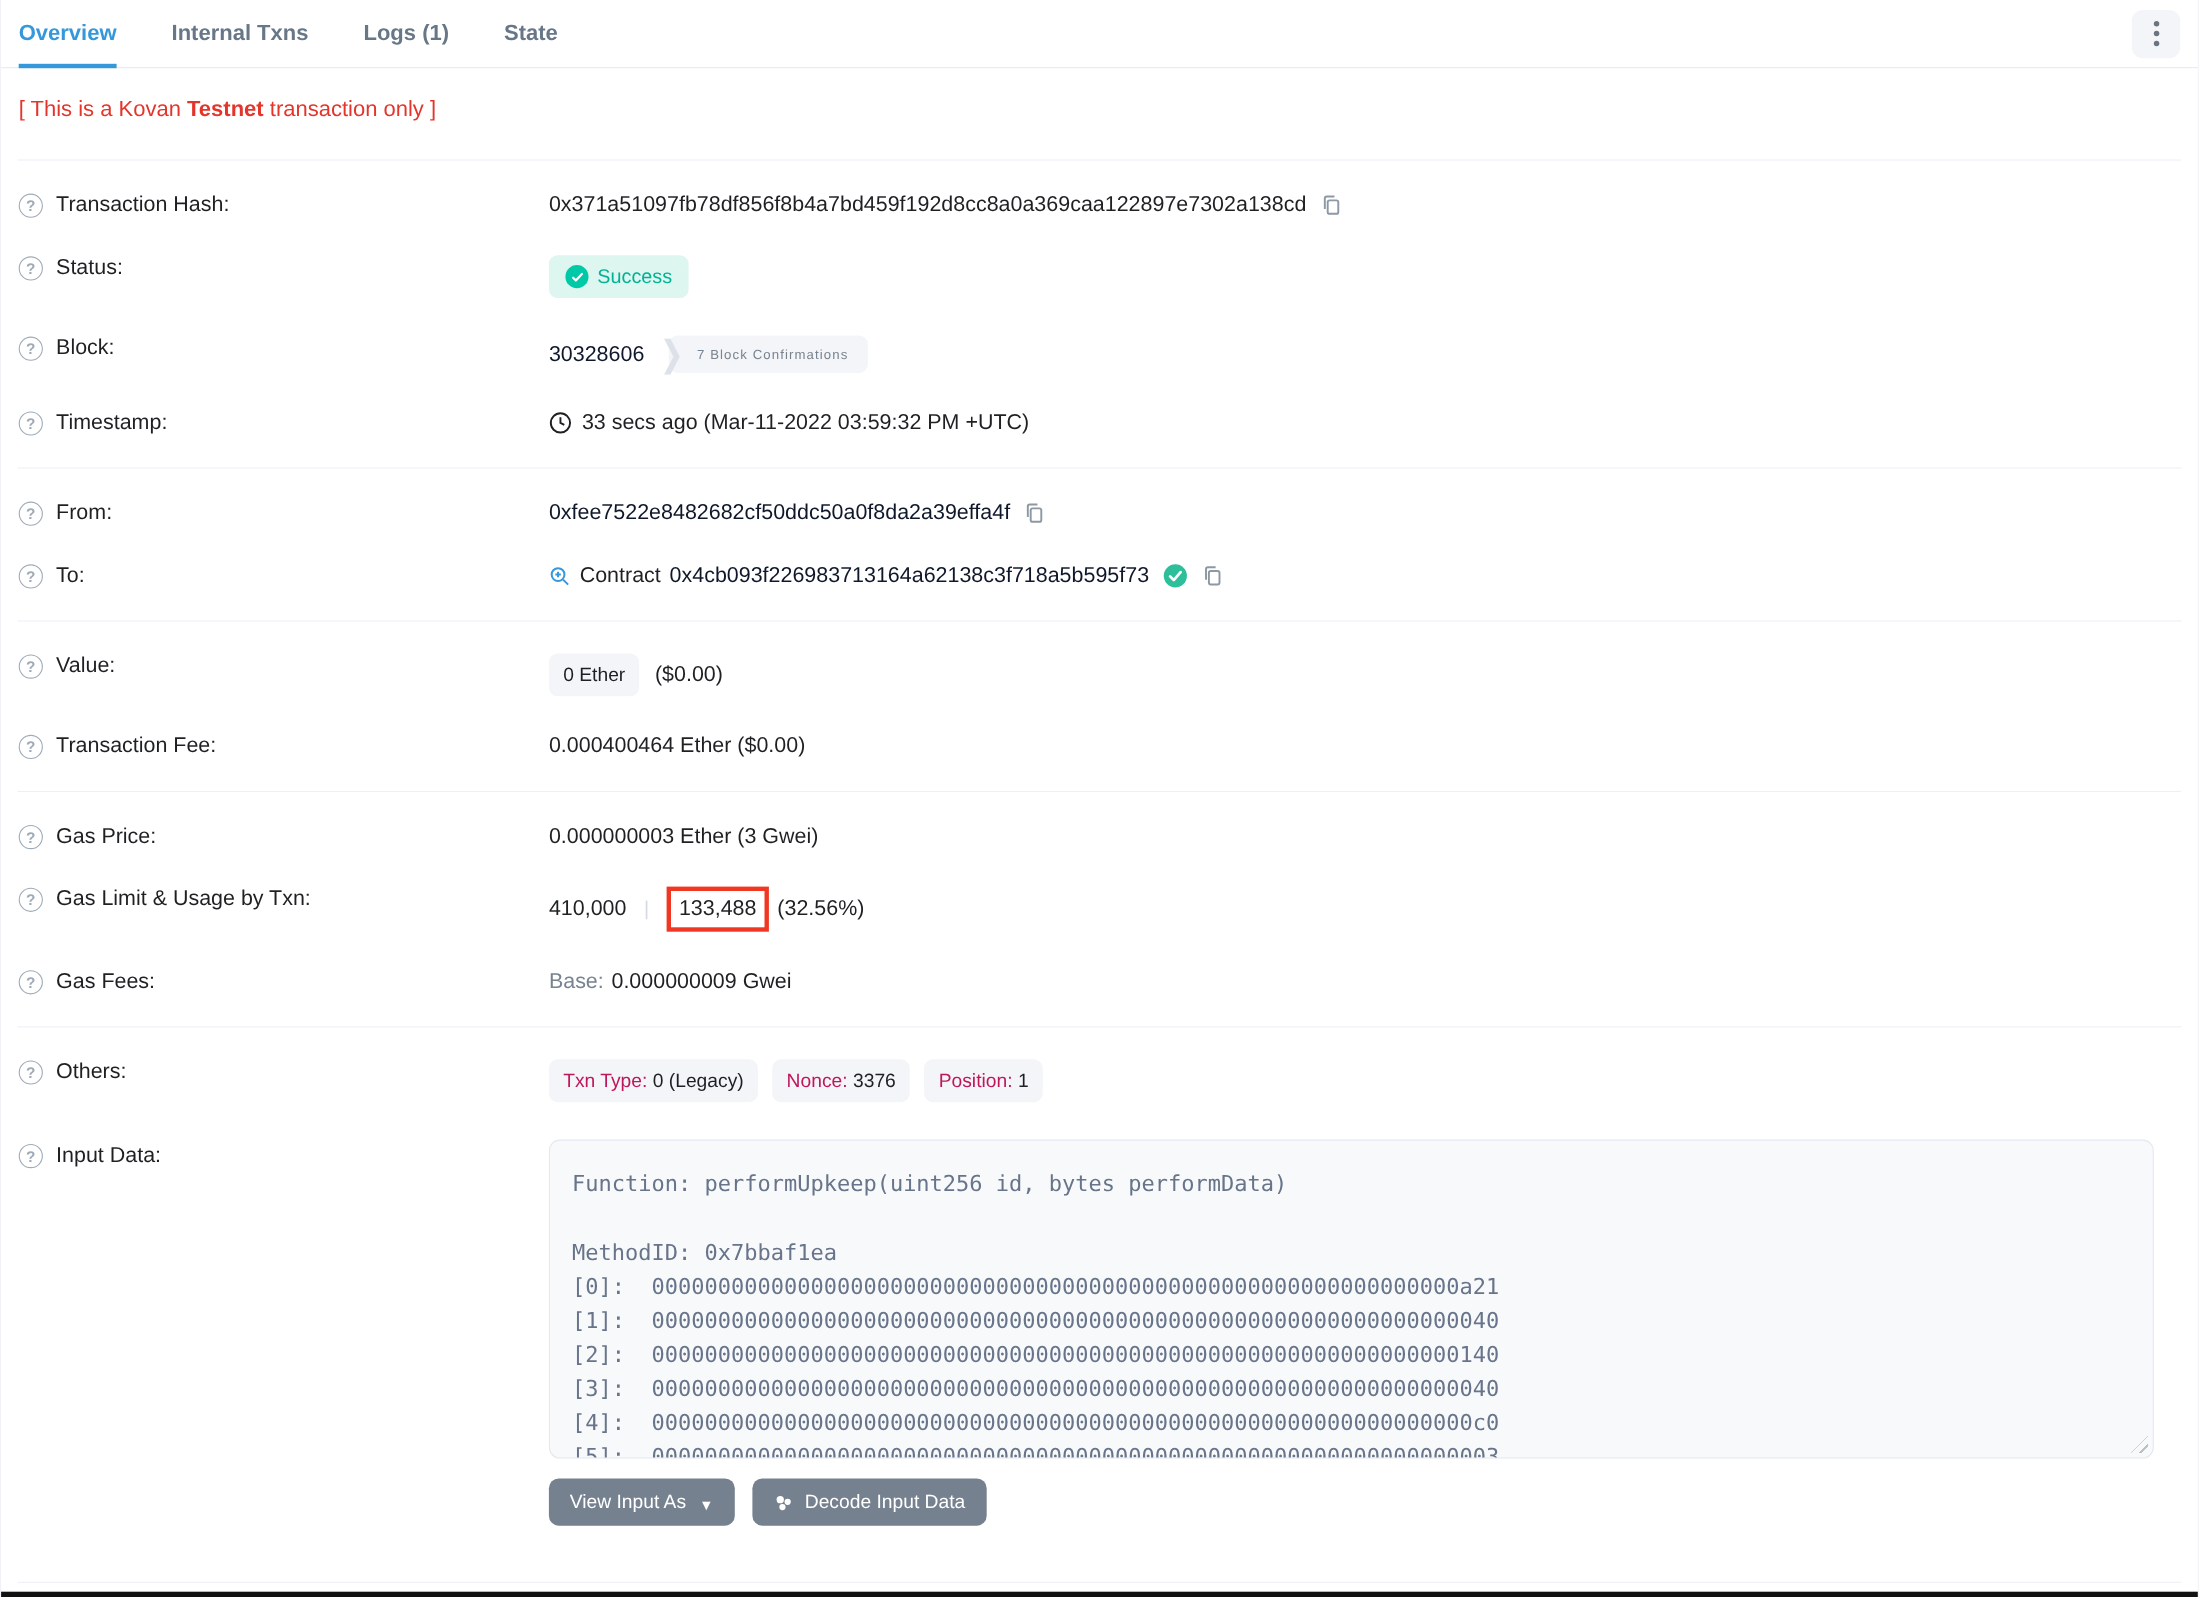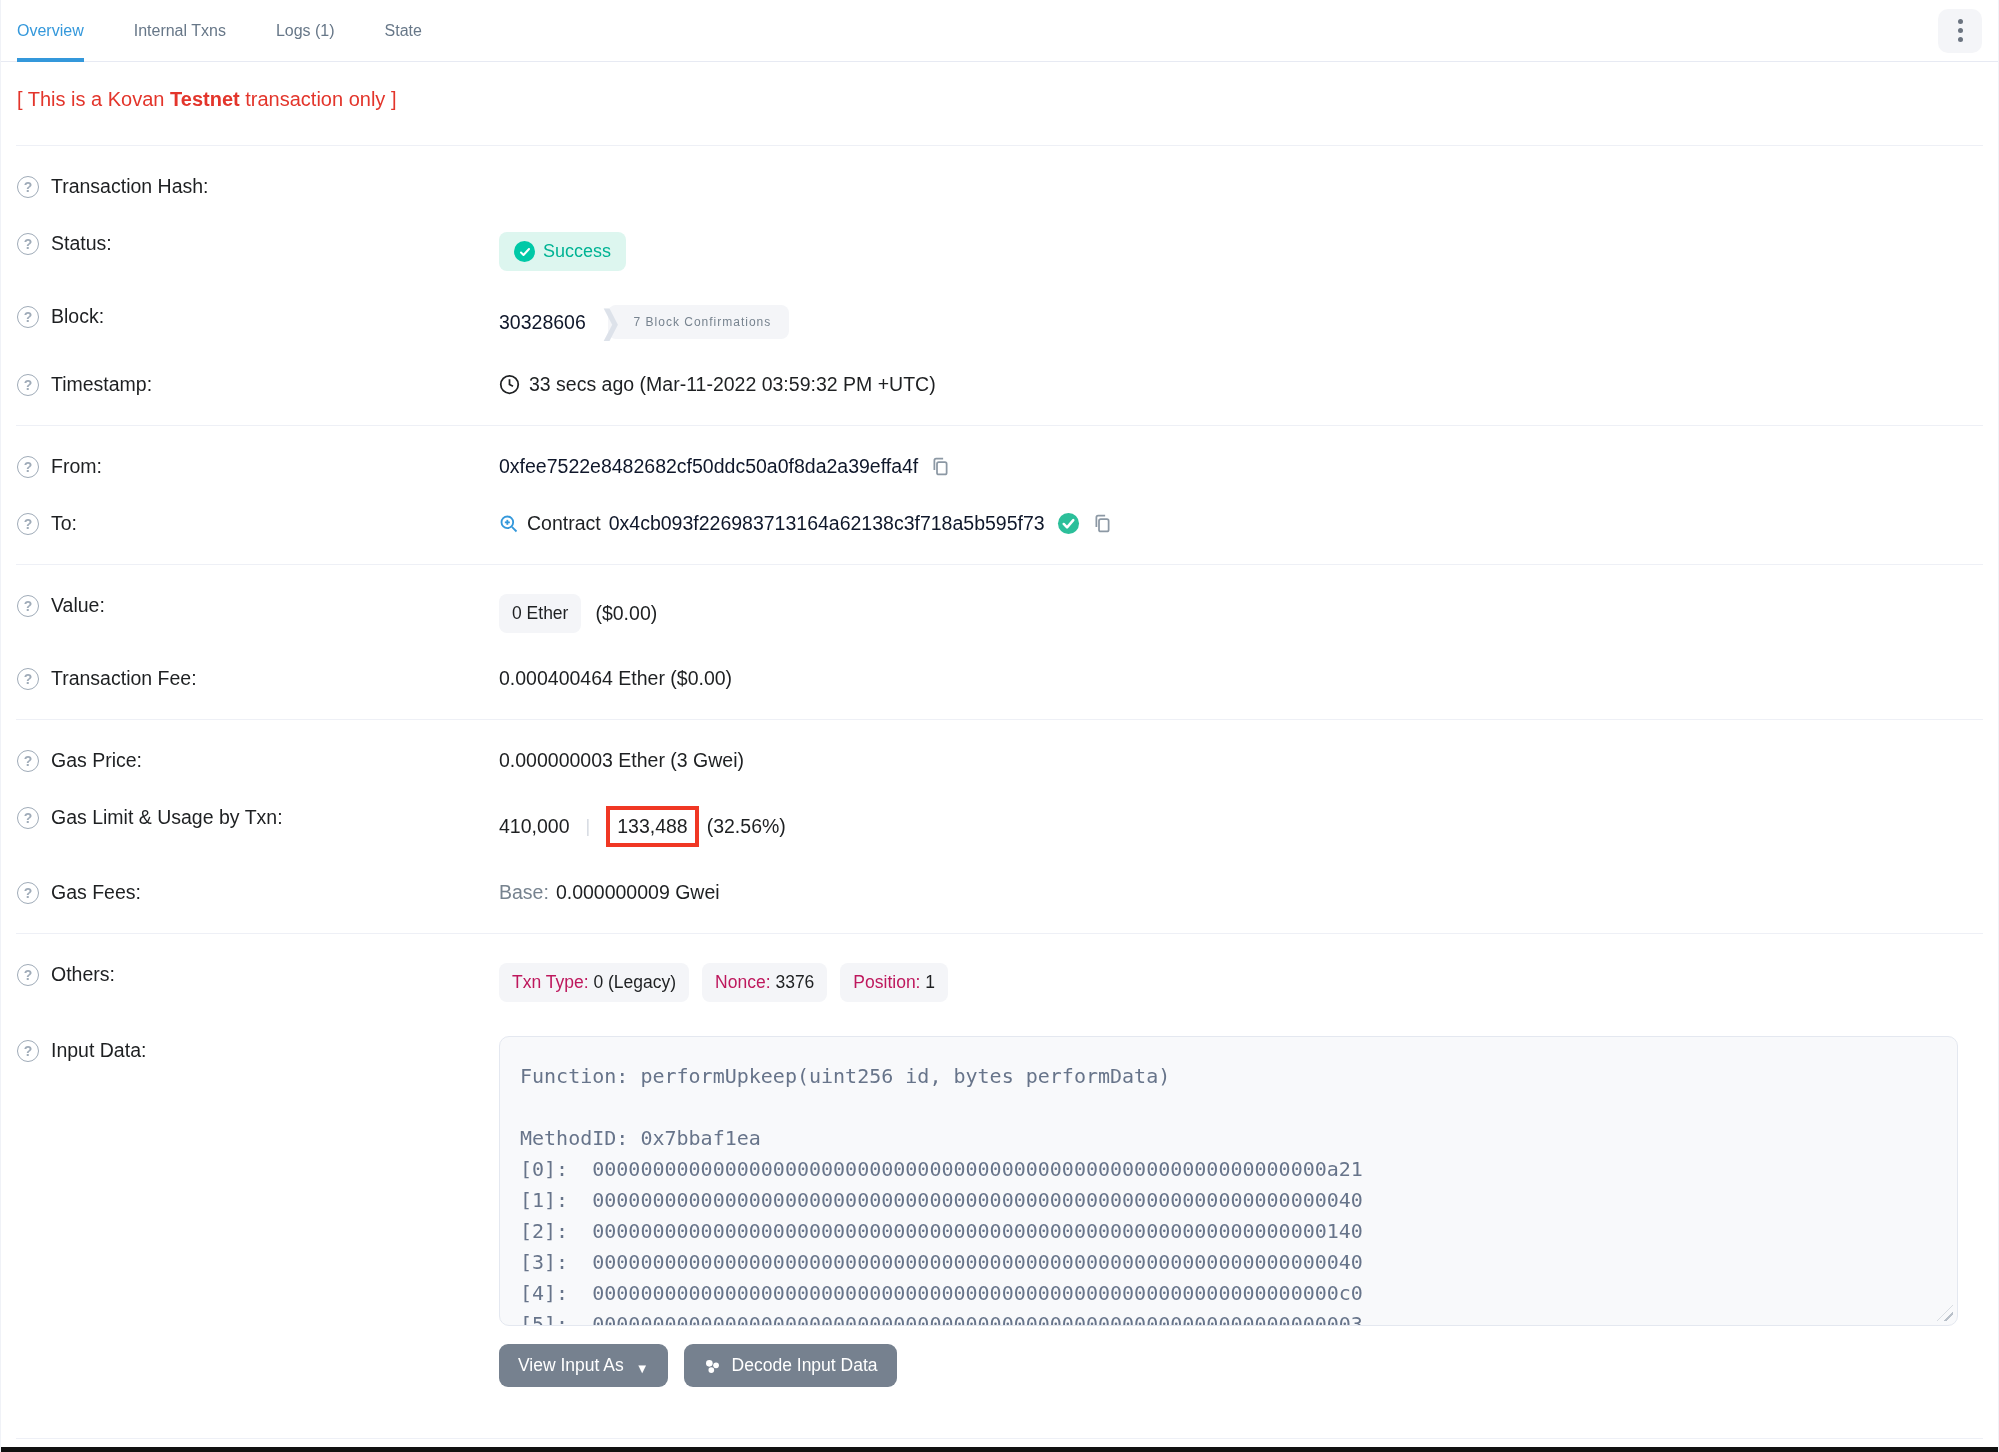--- a/index.html
+++ b/index.html
@@ -2,21 +2,21 @@
 <html><head>
 <meta charset="utf-8">
 <style>
   * { margin:0; padding:0; box-sizing:border-box; }
   html,body { width:1999px; height:1452px; background:#fff; overflow:hidden;
     font-family:"Liberation Sans","DejaVu Sans",sans-serif; color:#1e2022; }
   .card { position:relative; width:1999px; height:1452px; border-left:1px solid #f0f2f7; border-right:1px solid #f0f2f7; }
 
   
   .tabbar { display:flex; align-items:stretch; height:62px; border-bottom:1px solid #e7eaf3; padding:0 16px; }
-  .tab { display:flex; align-items:center; margin-right:50px; font-size:16px; font-weight:400;
+  .tab { display:flex; align-items:center; margin-right:50px; font-size:20px; font-weight:700;
          color:#677788; cursor:pointer; position:relative; }
   .tab.active { color:#3498db; }
   .tab.active::after { content:""; position:absolute; left:0; right:0; bottom:-1px; height:4px; background:#3498db; }
   .tabbar-spacer { flex:1; }
   .kebab-btn { align-self:center; width:44px; height:44px; border-radius:10px; background:#f4f5f8;
          display:flex; align-items:center; justify-content:center; cursor:pointer; }
   .kebab-dots { display:flex; flex-direction:column; gap:4px; }
   .kebab-dots i { width:5px; height:5px; border-radius:50%; background:#6b7480; }
 
   
@@ -104,20 +104,29 @@
   </div>
 
   <div class="divider"></div>
 
   <div class="section">
 
     <div class="row">
       <div class="label">
         <span class="qicon">?</span>
         <span>Transaction Hash:</span>
+      </div>
+      <div class="value">
+        <span>0x371a51097fb78df856f8b4a7bd459f192d8cc8a0a369caa122897e7302a138cd</span>
+        <span class="copy-icon">
+          <svg width="21" height="21" viewBox="0 0 24 24" fill="none" stroke="#8c98a4" stroke-width="2">
+              <rect x="8" y="7" width="11" height="14" rx="2"></rect>
+              <path d="M5 16V5a2 2 0 0 1 2-2h8"></path>
+            </svg>
+        </span>
       </div>
     </div>
 
     <div class="row">
       <div class="label">
         <span class="qicon">?</span>
         <span>Status:</span>
       </div>
       <div class="value">
         <span class="status-badge">

